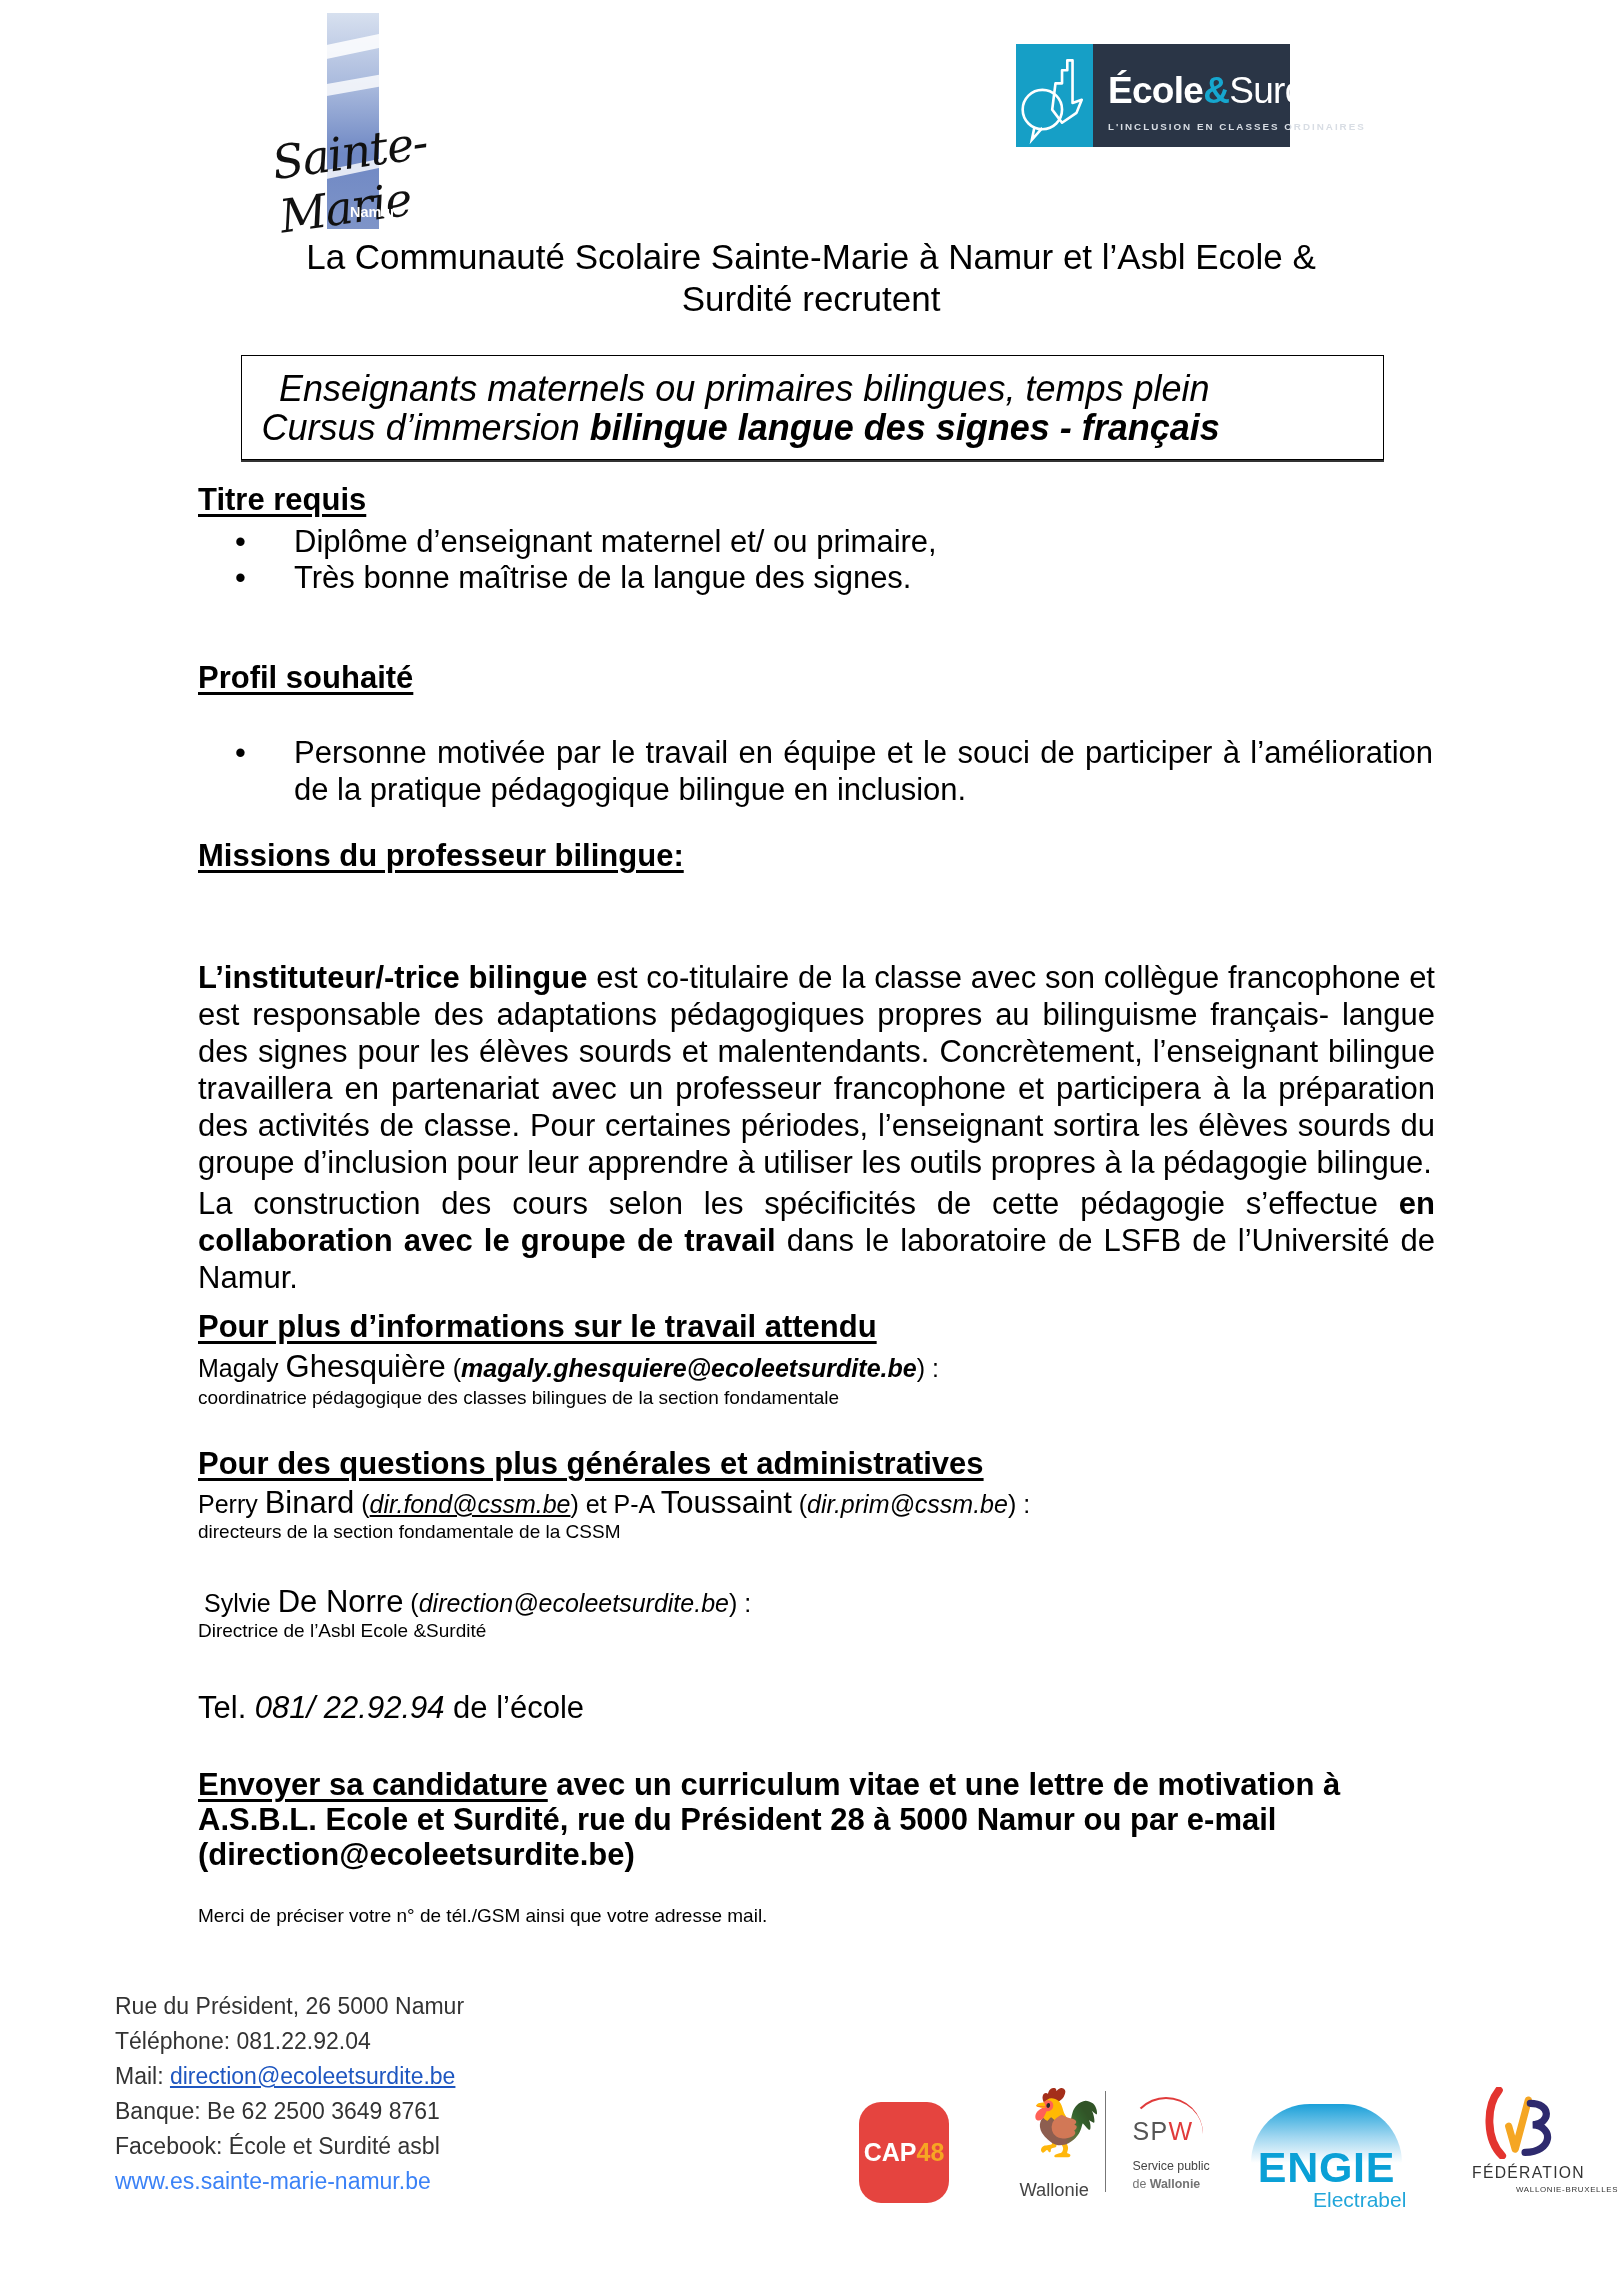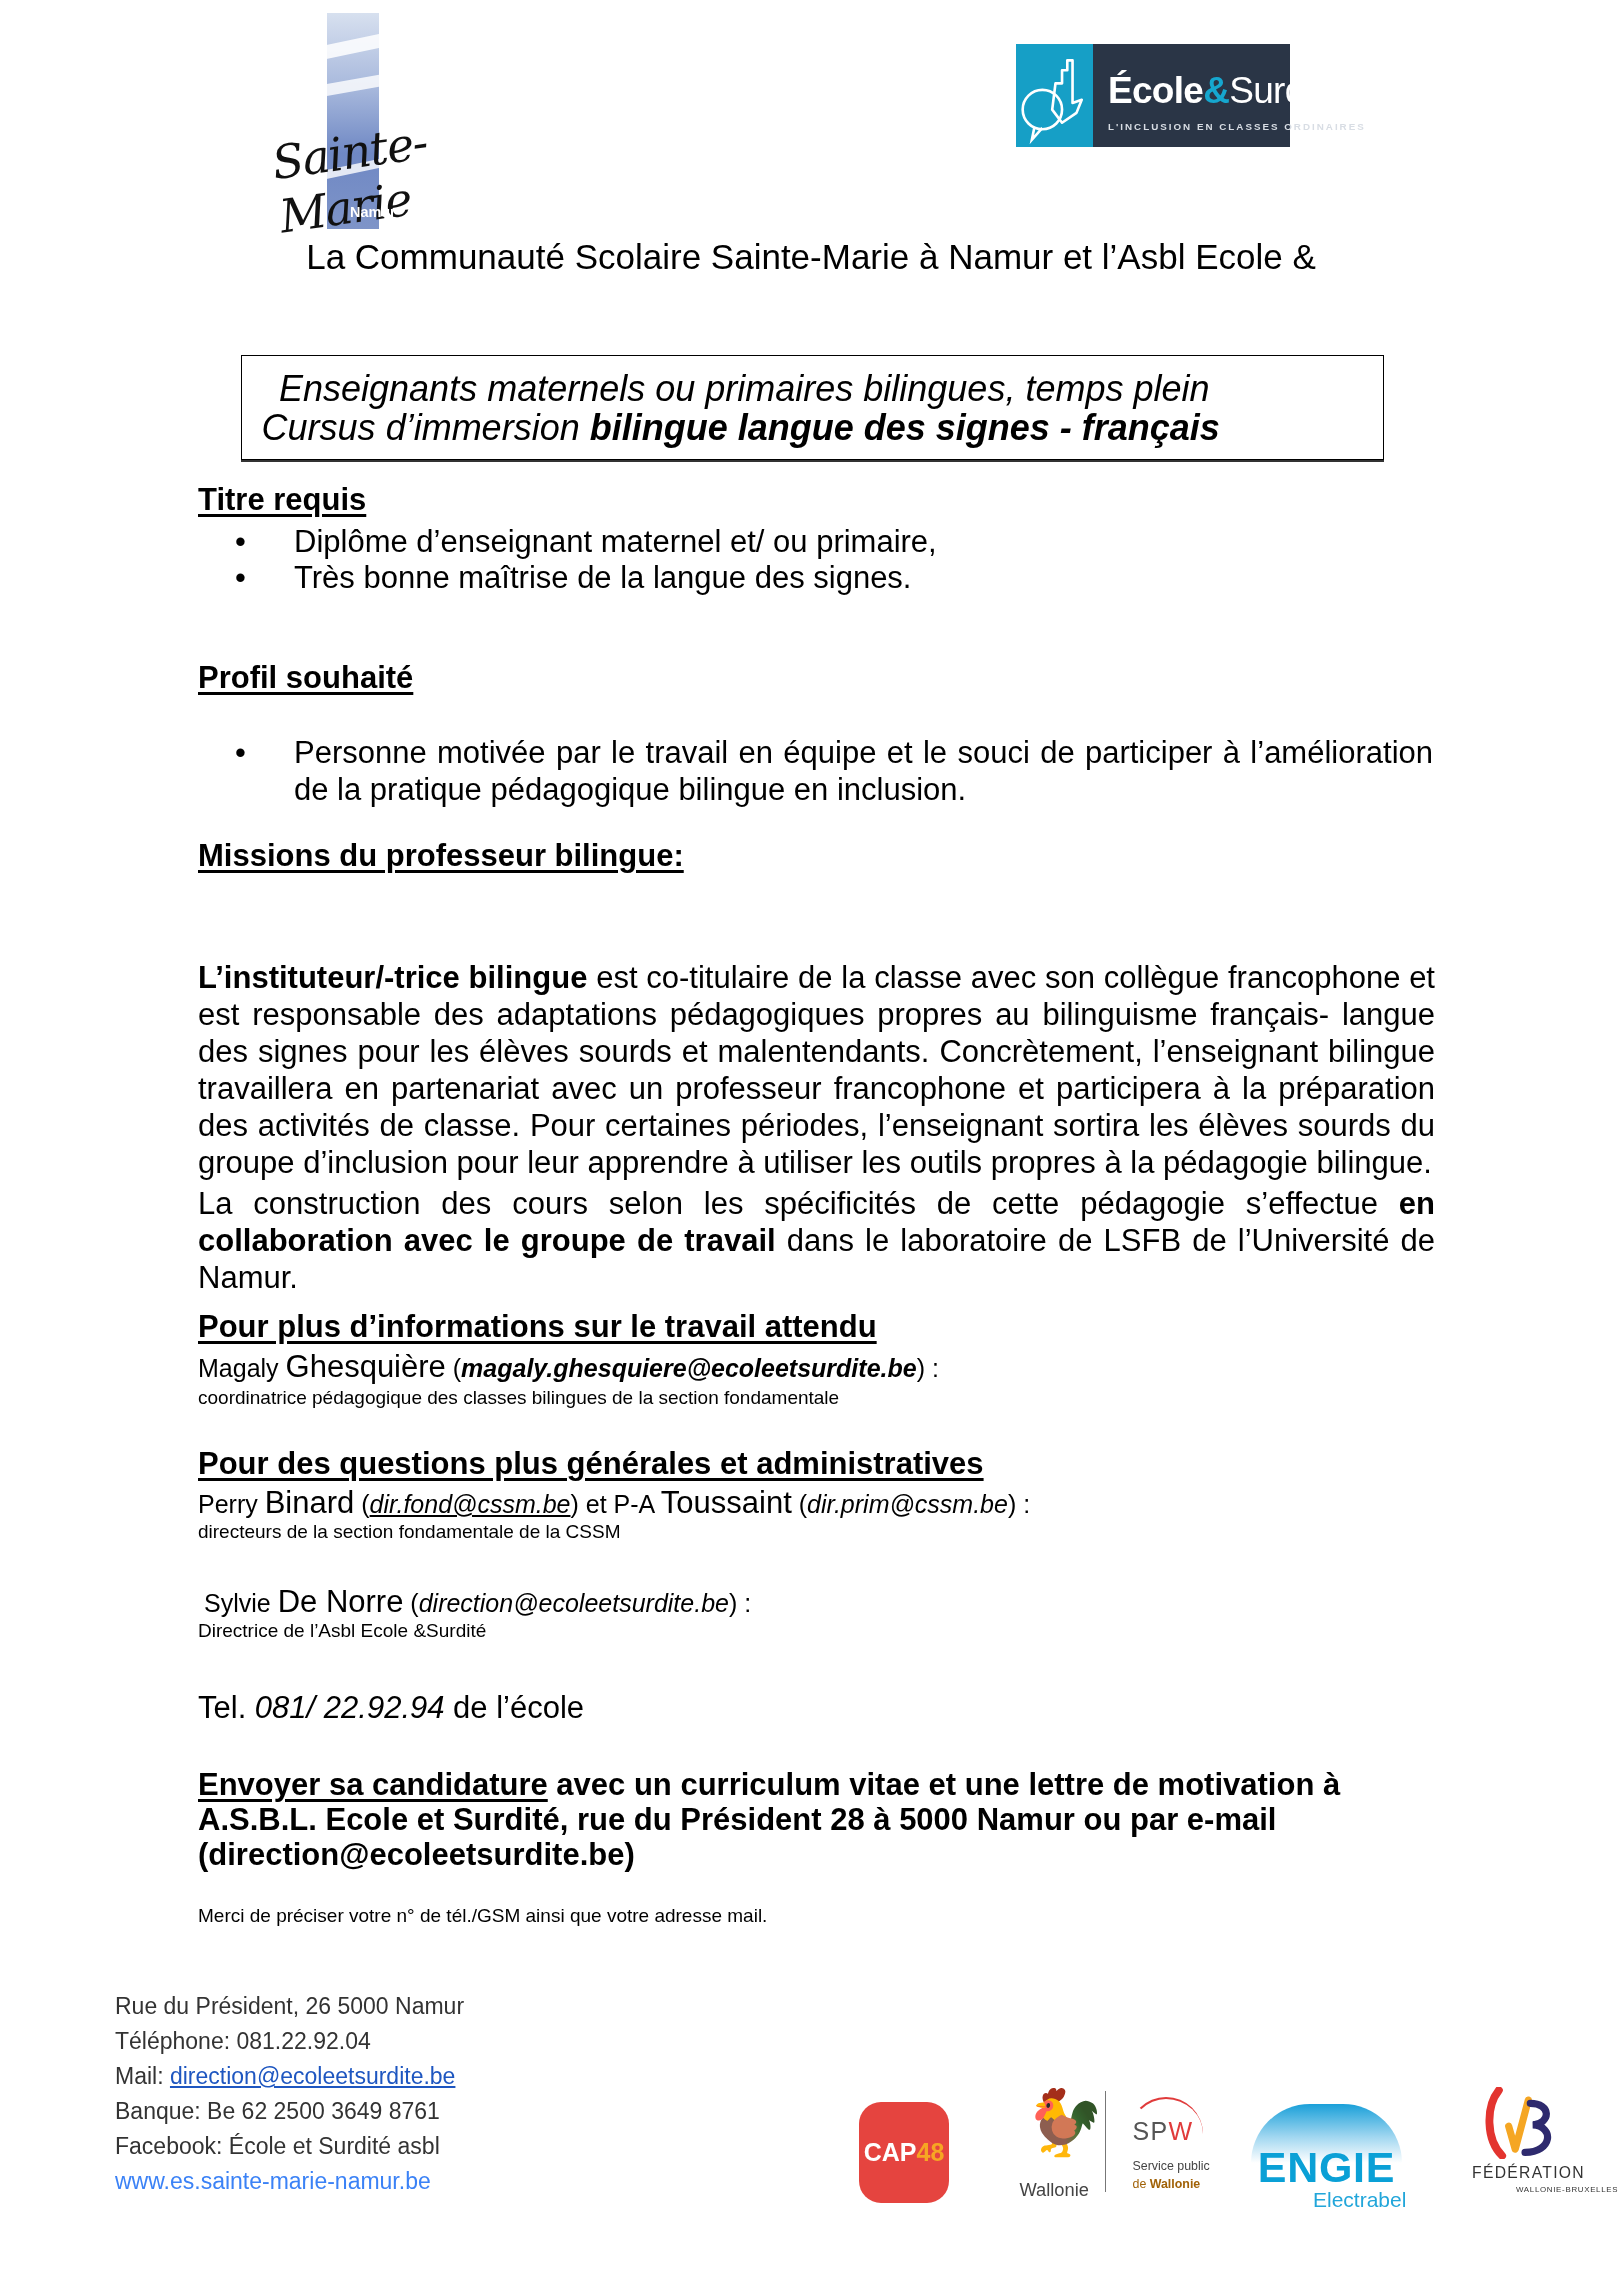--- a/index.html
+++ b/index.html
@@ -55,21 +55,21 @@
   .cap48 .n { color:#f6a623; }
   .wallonie { left:1013px; top:2087px; width:72px; height:118px; }
   .wallonie .rooster { position:absolute; left:11.8px; top:0; font-size:65px; color:#e03b3b; line-height:72px; }
   .wallonie .lbl { position:absolute; left:6.5px; top:92px; font-size:18.3px; color:#444; }
   .divider { left:1105px; top:2091px; width:1.3px; height:101px; background:#777; }
   .spw { left:1126px; top:2097px; width:92px; height:98px; }
   .spw .mark { position:absolute; left:6.5px; top:19.6px; font-size:25px; color:#555; letter-spacing:1.3px; }
   .spw .mark .w { color:#e03b3b; }
   .spw .arc { position:absolute; left:3.3px; top:0; width:72px; height:52px; border-top:2px solid #e03b3b; border-left:2px solid transparent; border-radius:65px 65px 0 0; }
   .spw .l1 { position:absolute; left:6.5px; top:62px; font-size:12.4px; color:#444; white-space:nowrap; }
-  .spw .l2 { position:absolute; left:6.5px; top:80px; font-size:12.4px; color:#a16207; white-space:nowrap; }
+  .spw .l2 { position:absolute; left:6.5px; top:80px; font-size:12.4px; color:#737373; white-space:nowrap; }
   .spw .l2 b { font-weight:bold; }
   .engie { left:1251px; top:2104px; width:151px; height:105px; }
   .engie .dome { position:absolute; left:0; top:0; width:151px; height:59px; border-radius:75px 75px 0 0;
                  background:linear-gradient(180deg,#1aa0d9 0%,#9fd6f0 55%,#ffffff 100%); }
   .engie .name { position:absolute; left:0; top:39px; width:151px; text-align:center; font-size:43px; font-weight:bold; color:#0aa0d6; letter-spacing:0.7px; }
   .engie .sub { position:absolute; left:62px; top:84px; font-size:21px; color:#22a6da; }
   .fwb { left:1472px; top:2087px; width:92px; height:118px; }
   .fwb .glyph { position:absolute; left:6.5px; top:0; width:79px; height:72px; }
   .fwb .t1 { position:absolute; left:0; top:77px; font-size:15.7px; letter-spacing:1.3px; color:#333; white-space:nowrap; }
   .fwb .t2 { position:absolute; left:12px; top:98px; font-size:7.9px; letter-spacing:0.7px; color:#333; white-space:nowrap;margin-left:32px; }
@@ -95,20 +95,21 @@
     </svg>
   </div>
   <div class="title">
     <b>École</b><span class="amp">&amp;</span><span>Surdité</span>
   </div>
   <div class="sub">L'INCLUSION EN CLASSES ORDINAIRES</div>
 </div>
 
 <div class="abs heading-main">
   <div>La Communauté Scolaire Sainte-Marie à Namur et l’Asbl Ecole &amp;</div>
+  <div>Surdité recrutent</div>
 </div>
 
 <div id="job-box" class="abs">
   <div class="l1">Enseignants maternels ou primaires bilingues, temps plein</div>
   <div class="l2"><span>Cursus d’immersion </span><b>bilingue langue des signes - français</b></div>
 </div>
 
 <div class="abs sec-title" style="left:198px; top:482px;">Titre requis</div>
 <div class="bullet-row" style="top:523px;">
   <span class="dot">•</span>

